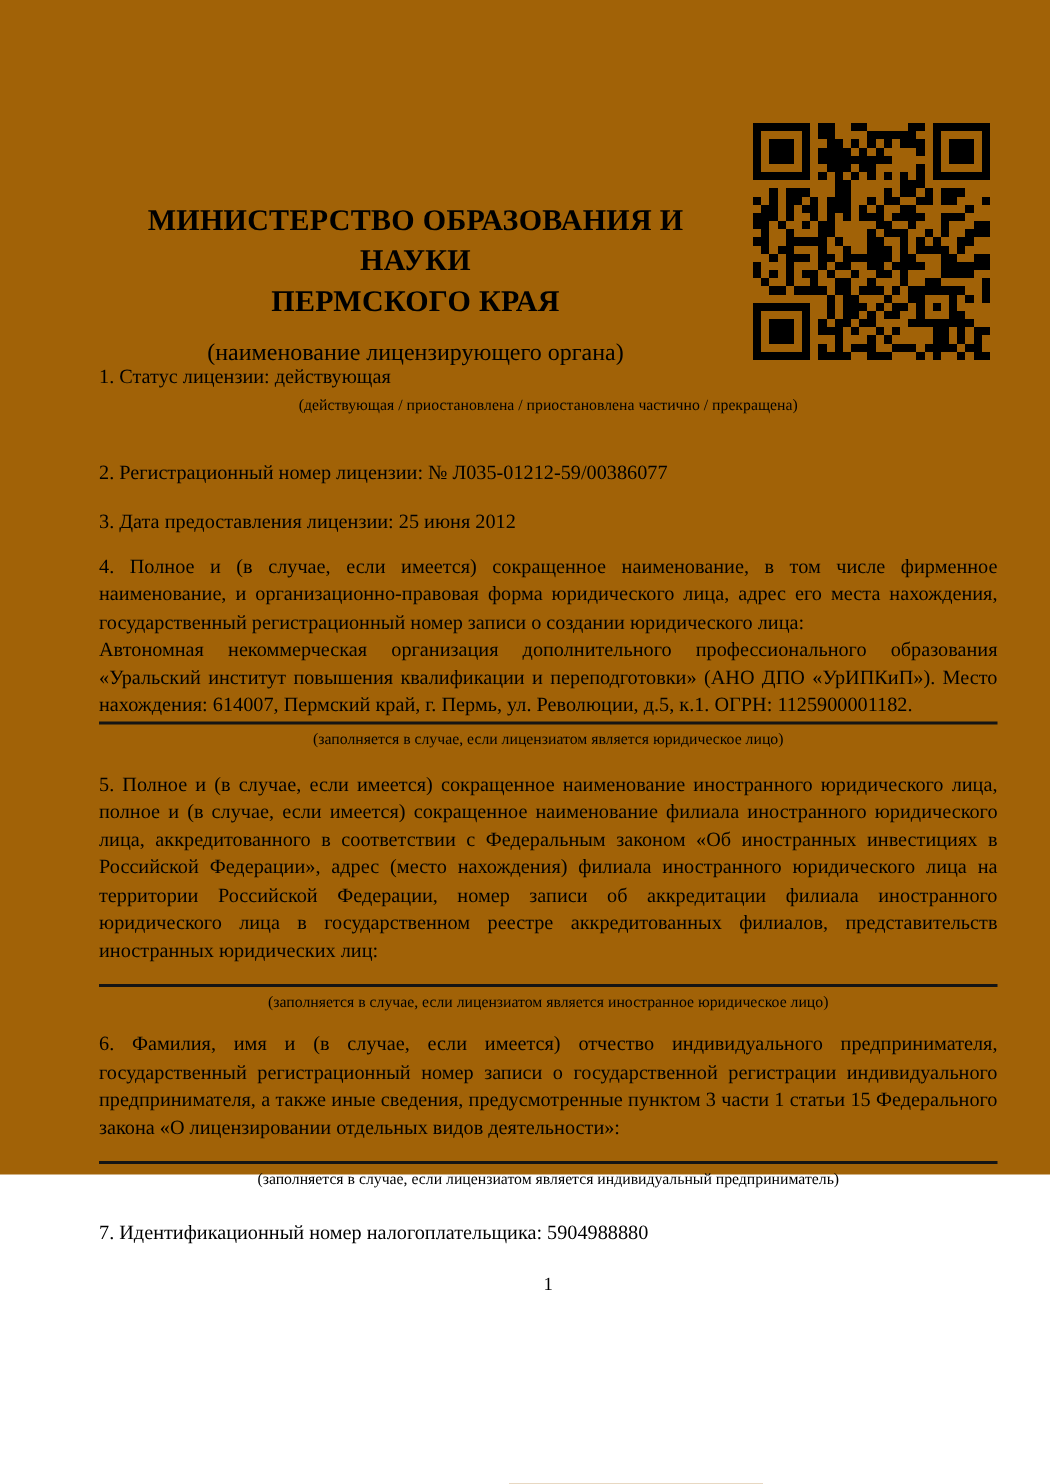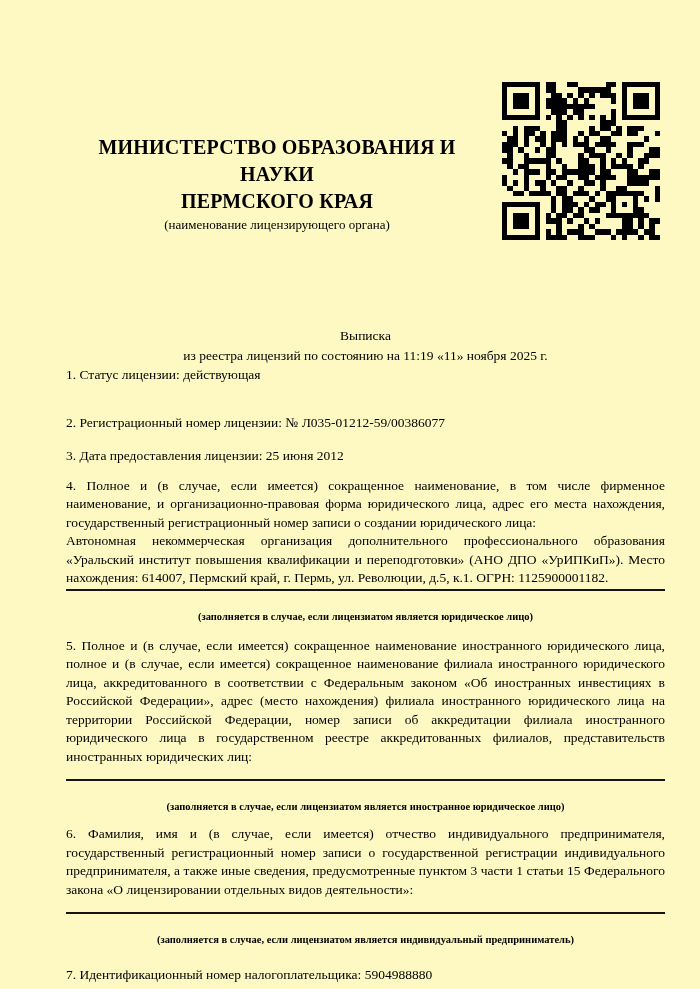--- a/index.html
+++ b/index.html
@@ -5,22 +5,22 @@
   html, body { margin: 0; padding: 0; background: #ffffff; }
   body {
     width: 700px; height: 989px;
     font-family: "Liberation Serif", "DejaVu Serif", serif;
     color: #000;
     position: relative;
     overflow: hidden;
   }
   .page {
     position: relative;
-    width: 700px; height: 989px;
-    background: #fef9c3;
+    width: 700px; height: 783px;
+    background: #a16207;
     box-sizing: border-box;
     padding: 0 35px 0 66px;
   }
   .qr {
     position: absolute;
     left: 502px; top: 82px;
     width: 158px; height: 158px;
   }
   .qr svg { display: block; width: 158px; height: 158px; }
   .ministry-wrap {
@@ -28,23 +28,23 @@
     padding-top: 134px;
     text-align: center;
   }
   .ministry-line {
     font-weight: bold;
     font-size: 20px;
     line-height: 27px;
     letter-spacing: 0.2px;
   }
   .ministry-caption {
-    font-size: 13px;
+    font-size: 16px;
     line-height: 13px;
-    margin-top: 3px;
+    margin-top: 14px;
   }
   .doc-title {
     margin-top: 95px;
     text-align: center;
     font-size: 13.5px;
     line-height: 20px;
   }
   .item {
     font-size: 13.5px;
     line-height: 18.5px;
@@ -66,22 +66,21 @@
   .rule {
     border-top: 2px solid #141414;
     height: 0;
     margin-top: 1px;
   }
   .rule.gap { margin-top: 13px; }
   .rule-caption {
     font-size: 10.5px;
     line-height: 13px;
     text-align: center;
-    margin-top: 19px;
-    font-weight: bold;
+    margin-top: 4px;
   }
   .page-number {
     margin-top: 17px;
     text-align: center;
     font-size: 12.5px;
   }
 </style>
 </head>
 <body>
 
@@ -525,27 +524,24 @@
         </g>
       </svg>
   </div>
 
   <div class="ministry-wrap">
     <div class="ministry-line">МИНИСТЕРСТВО ОБРАЗОВАНИЯ И НАУКИ</div>
     <div class="ministry-line">ПЕРМСКОГО КРАЯ</div>
     <div class="ministry-caption">(наименование лицензирующего органа)</div>
   </div>
 
-  <div class="doc-title">
-    <div>Выписка</div>
-    <div>из реестра лицензий по состоянию на 11:19 «11» ноября 2025 г.</div>
-  </div>
 
   <div class="item item-1">
     <div>1. Статус лицензии: действующая</div>
+    <div class="inline-caption">(действующая / приостановлена / приостановлена частично / прекращена)</div>
   </div>
 
   <div class="item item-2">
     <div>2. Регистрационный номер лицензии: № Л035-01212-59/00386077</div>
   </div>
 
   <div class="item simple">
     <div>3. Дата предоставления лицензии: 25 июня 2012</div>
   </div>
 

